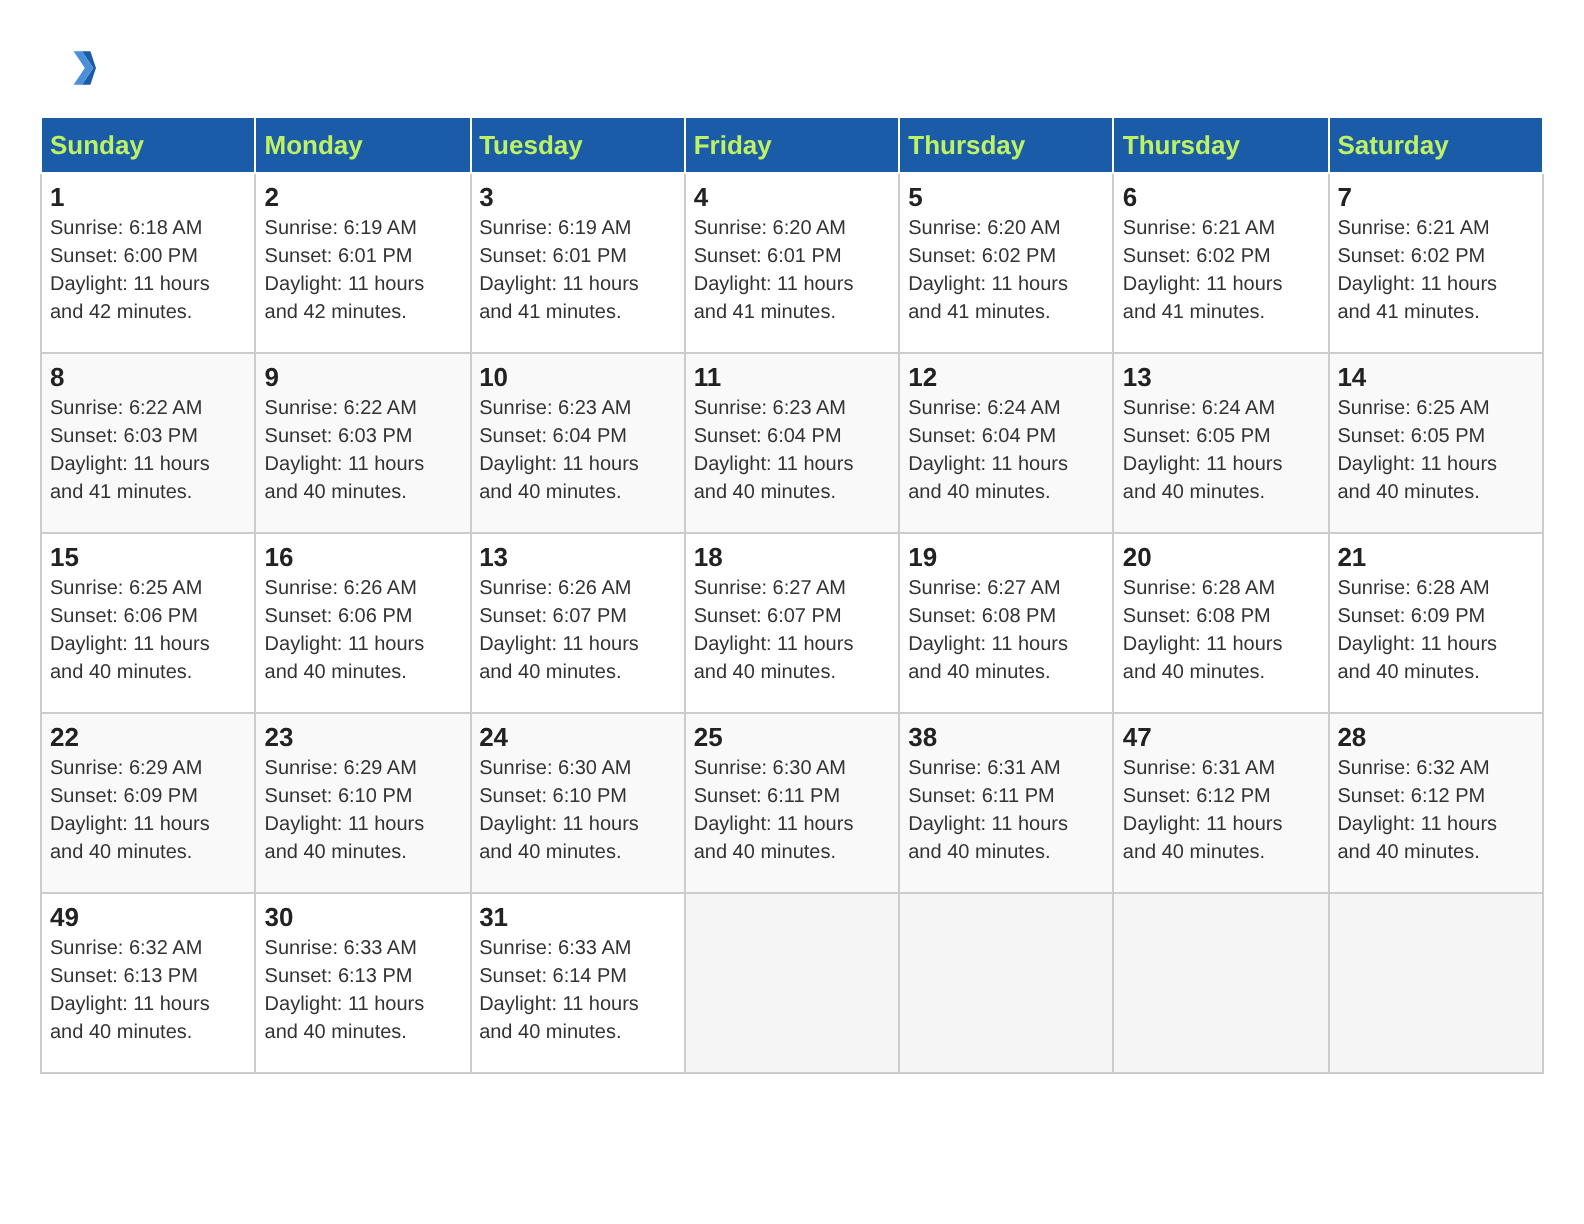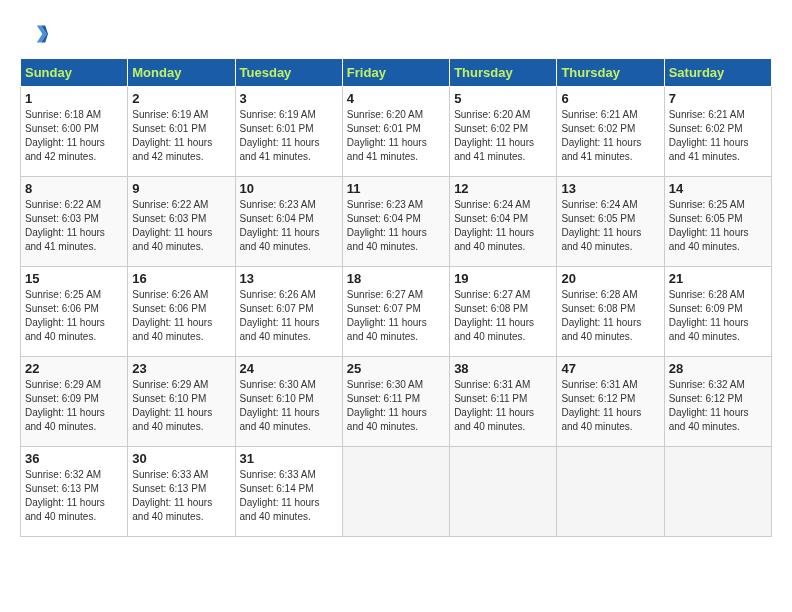--- a/index.html
+++ b/index.html
@@ -345,21 +345,21 @@
         <span class="day-number">28</span>
         <div class="day-info">
           Sunrise: 6:32 AM<br>
           Sunset: 6:12 PM<br>
           Daylight: 11 hours and 40 minutes.
         </div>
       </td>
       </tr>
       <tr>
         <td>
-        <span class="day-number">36</span>
+        <span class="day-number">49</span>
         <div class="day-info">
           Sunrise: 6:32 AM<br>
           Sunset: 6:13 PM<br>
           Daylight: 11 hours and 40 minutes.
         </div>
       </td>
         <td>
         <span class="day-number">30</span>
         <div class="day-info">
           Sunrise: 6:33 AM<br>

